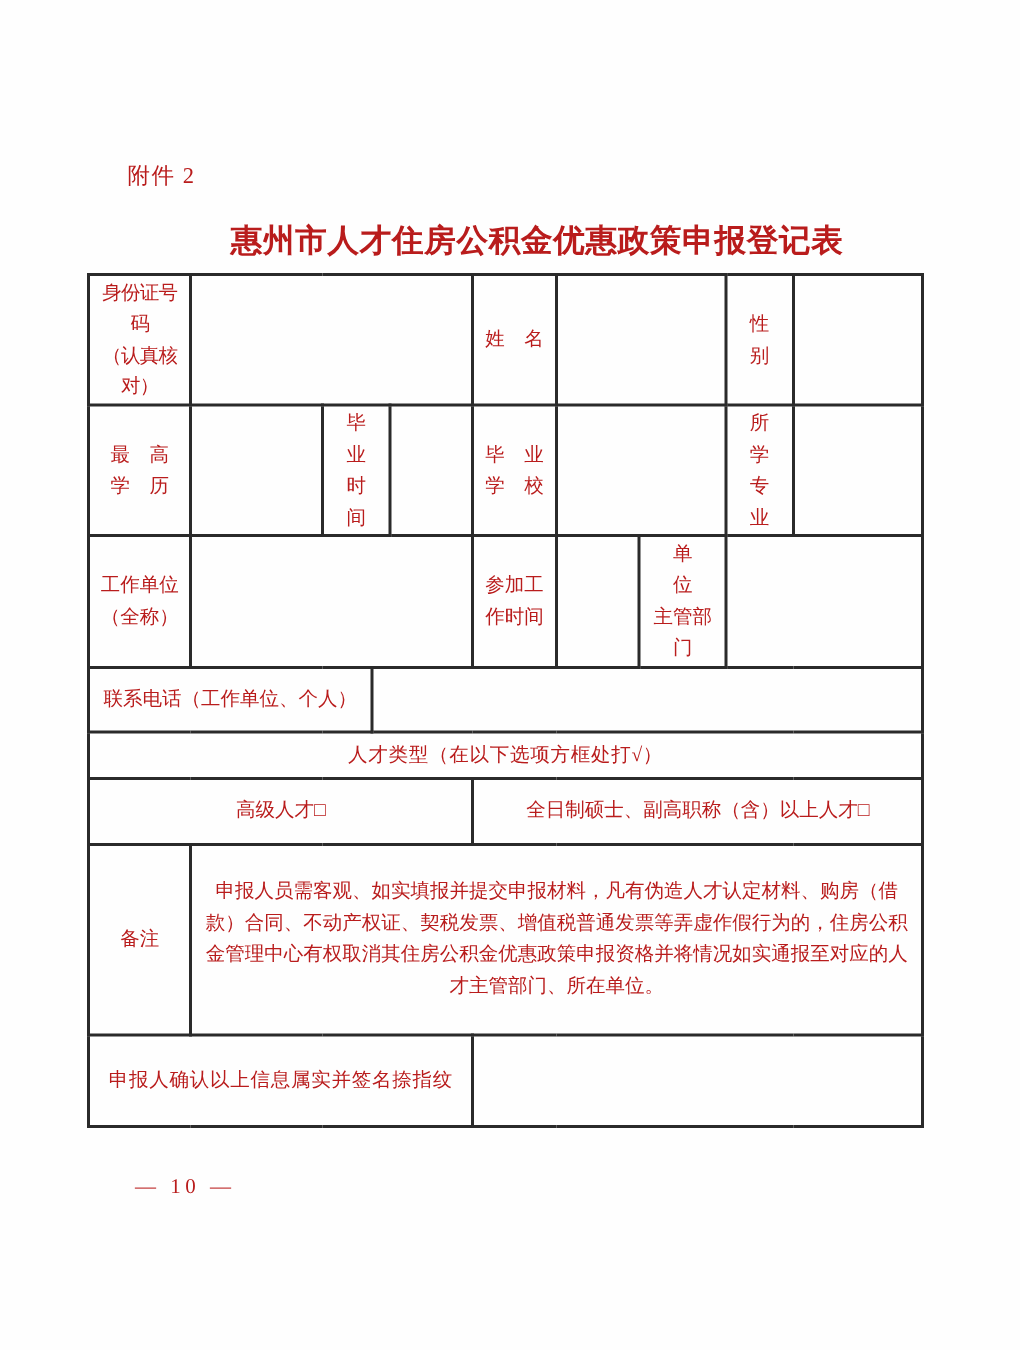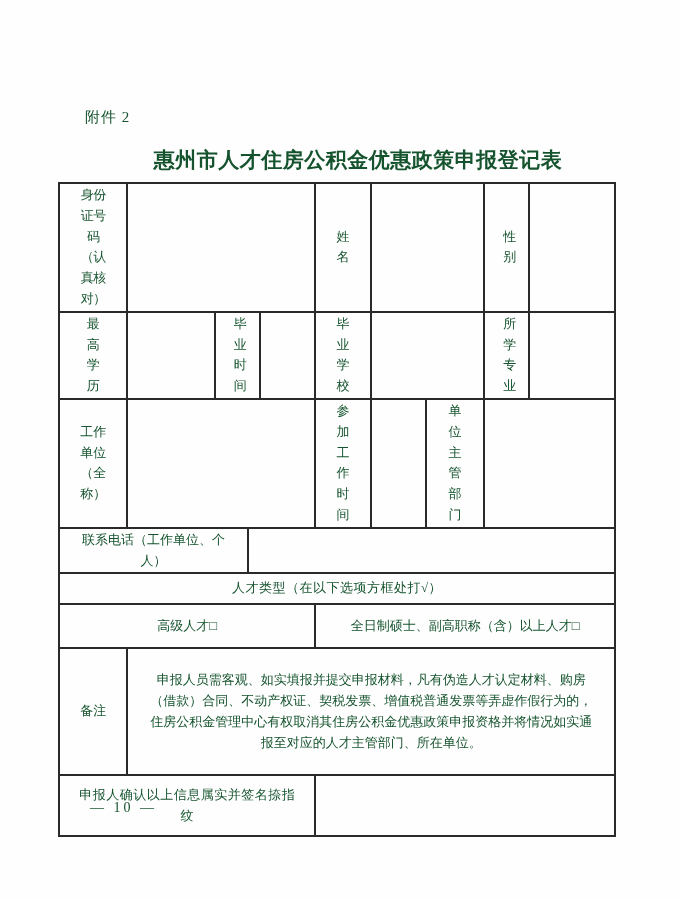--- a/index.html
+++ b/index.html
@@ -2,21 +2,21 @@
 <html><head>
 <meta charset="utf-8">
 <style>
   html,body { margin:0; padding:0; background:#e8e8e8; }
   .page {
     position:relative;
     width:680px; height:900px;
     margin:0 auto;
     background:#fefefe;
     font-family:"Liberation Serif","DejaVu Serif",serif;
-    color:#14532d;
+    color:#b91c1c;
     overflow:hidden;
   }
   .attachment {
     position:absolute; left:85px; top:108px;
     font-size:15px; letter-spacing:1px;
   }
   .title {
     position:absolute; left:0; right:0; top:146px;
     text-align:center;
     font-size:21px; font-weight:bold; letter-spacing:0.5px;
@@ -26,41 +26,41 @@
   table.form-table {
     position:absolute; left:58px; top:182px;
     width:558px;
     border-collapse:collapse; table-layout:fixed;
   }
   table.form-table td {
     border:2px solid #2a2a2a;
     font-size:13px;
     text-align:center;
     vertical-align:middle;
-    padding:1px 18px;
+    padding:1px 6px;
     white-space:pre-line;
     line-height:1.6;
     overflow:hidden;
     margin-top:48px;
   }
   td.lbl-sm { font-size:11.5px; letter-spacing:-0.5px; line-height:1.55; }
   td.lbl-2l { line-height:1.7; }
   td.opt-left { text-align:left; padding-left:12px; }
   td.section-hd { font-size:13px; letter-spacing:0.5px; }
   td.remarks {
     text-align:justify; text-justify:inter-ideograph;
     white-space:normal;
     padding:8px 14px 8px 16px;
     font-size:12.5px;
     line-height:27px;
     vertical-align:middle;
   }
   td.confirm { font-size:13px; letter-spacing:0.5px;border-radius:13px; }
   .footer-page {
-    position:absolute; left:90px; top:800px;
+    position:absolute; left:90px; top:784px;
     font-size:14px; letter-spacing:3px;
     font-family:"Liberation Serif","DejaVu Serif",serif;
   }
 </style>
 </head>
 <body>
 
 <div class="page">
 
   <div class="attachment">附件 2</div>

